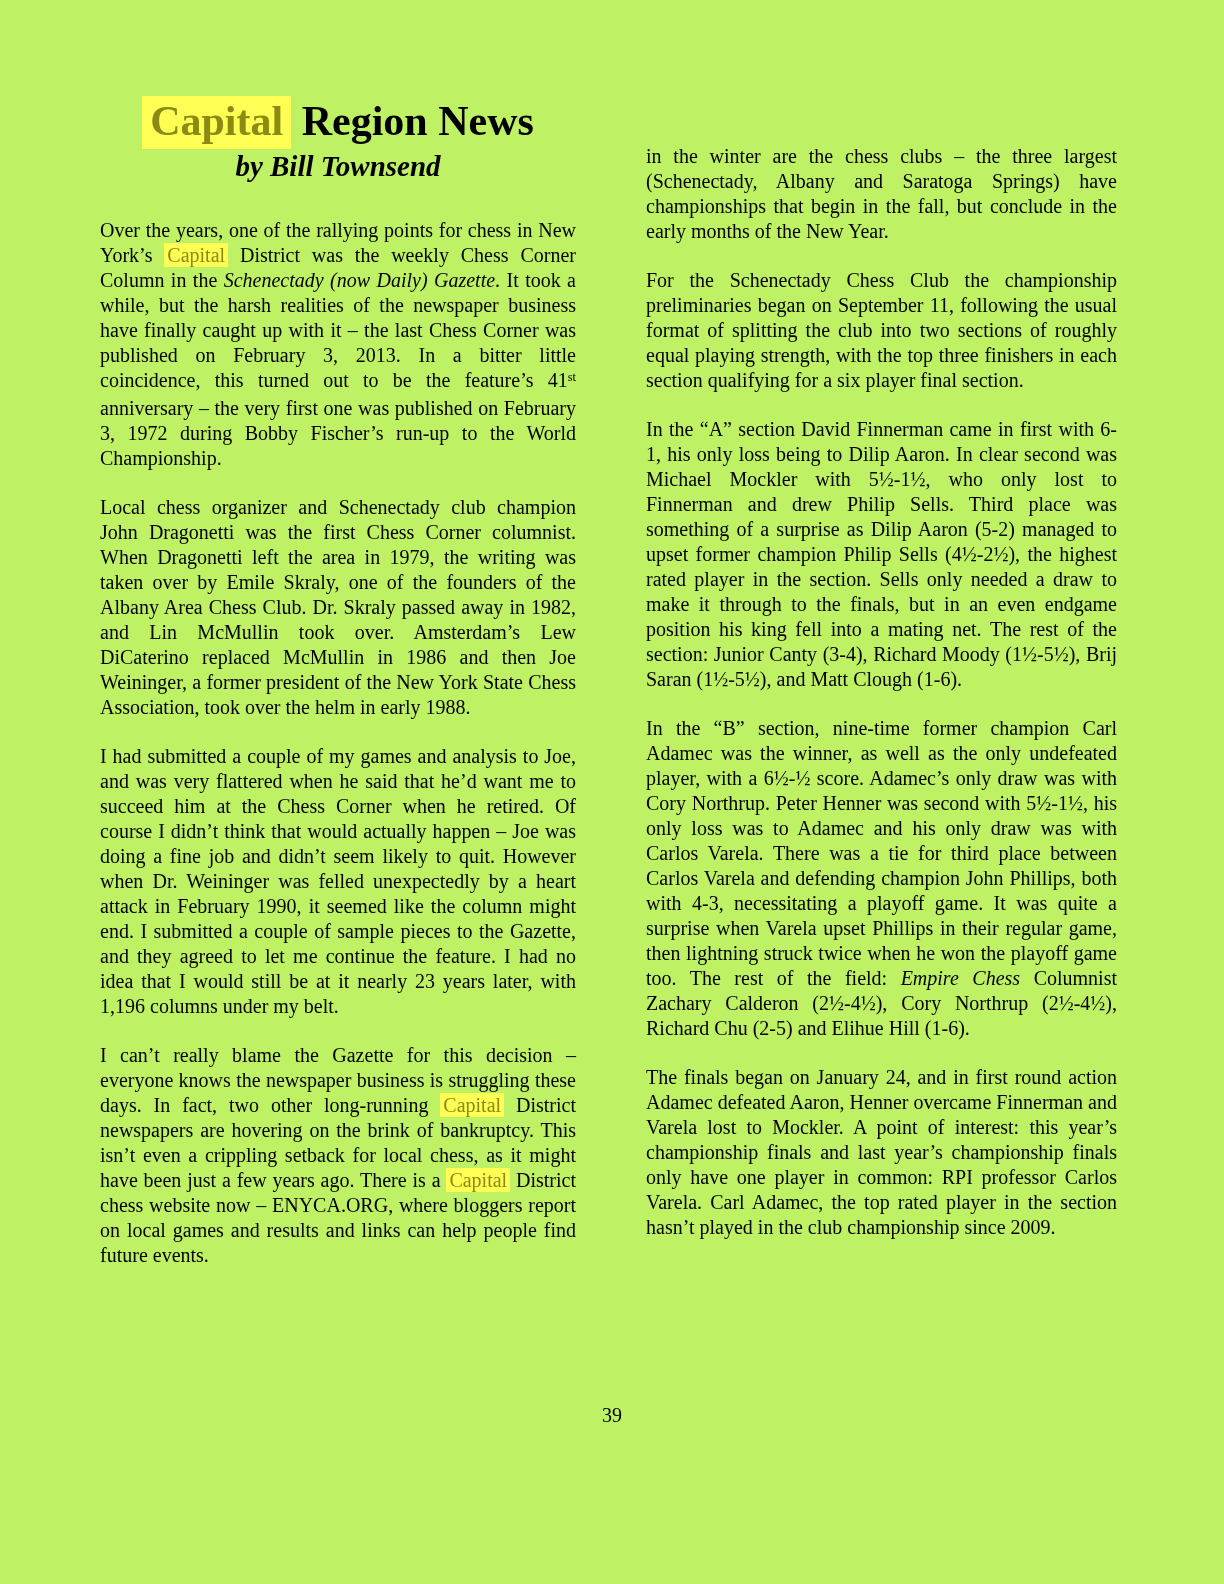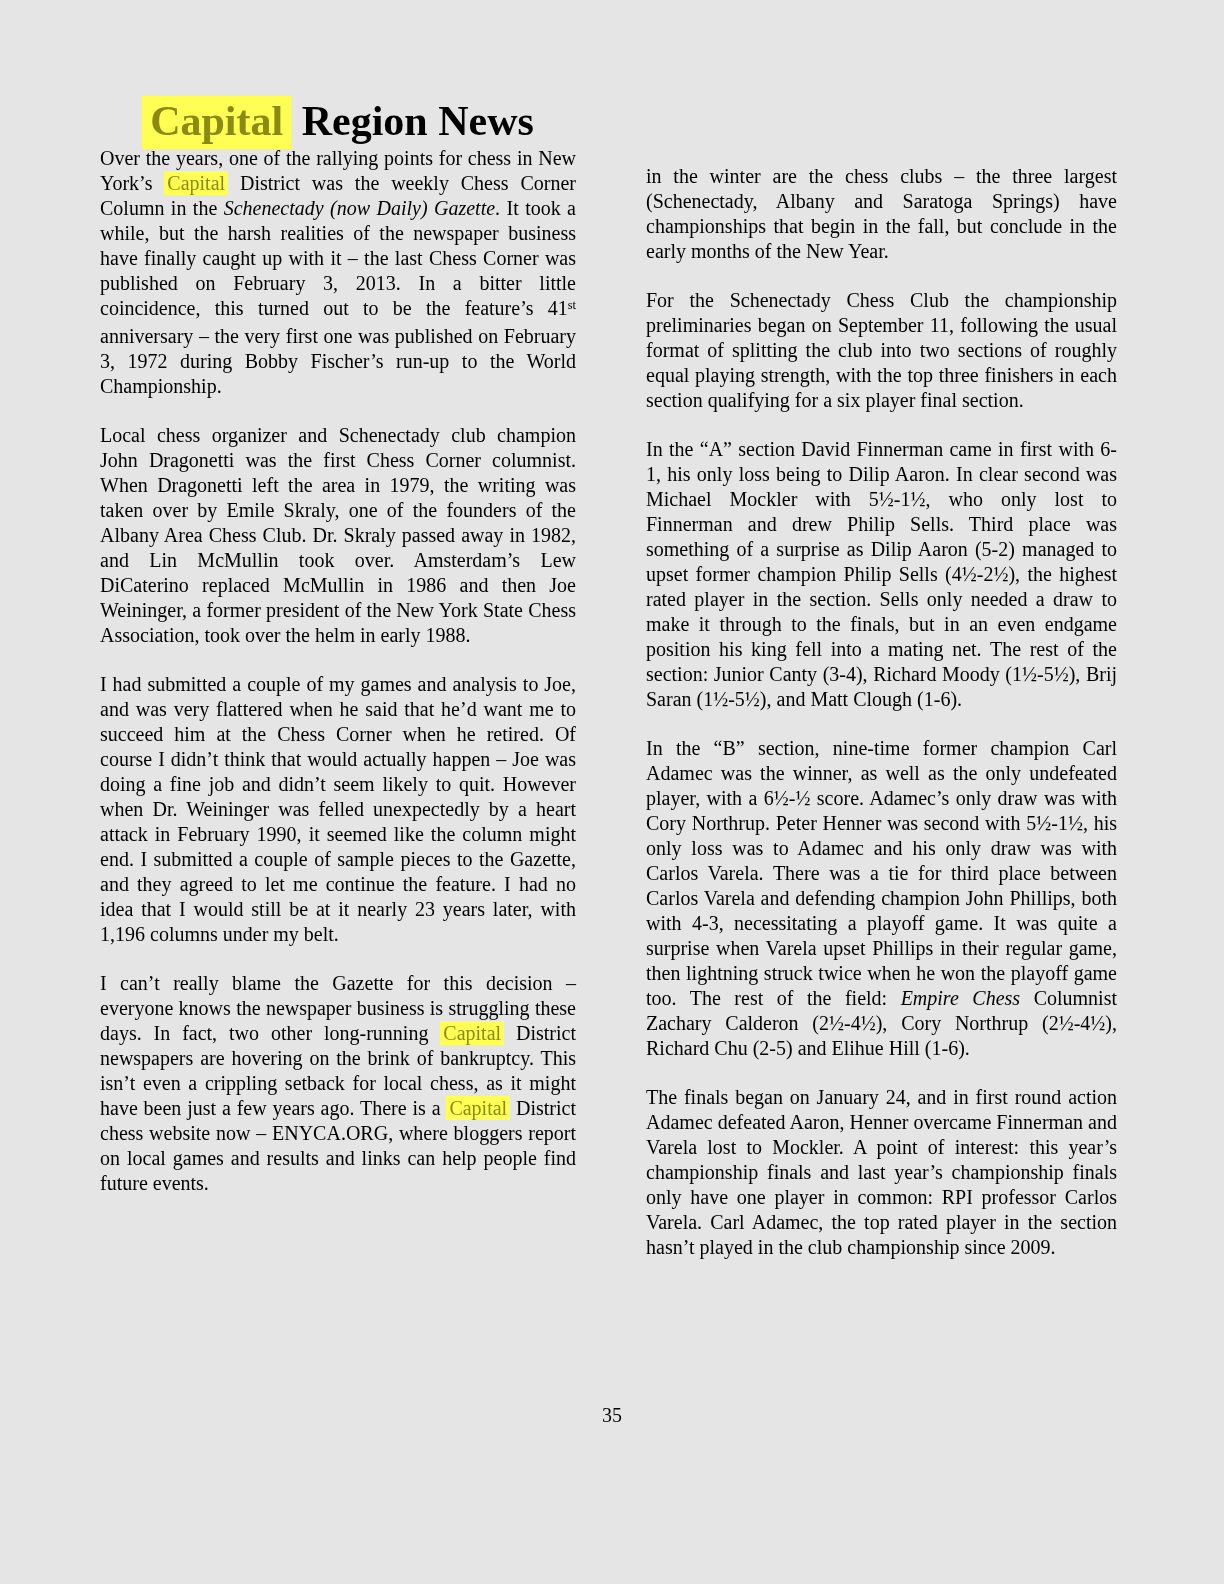--- a/index.html
+++ b/index.html
@@ -1,33 +1,33 @@
 <!DOCTYPE html>
 <html style="--hl-bg: #fefe54; --hl-fg: #8b8b14;"><head>
 <meta charset="utf-8">
 <style>
   * { box-sizing: border-box; }
   html, body { margin: 0; padding: 0; background: #ffffff; }
   .page {
     position: relative;
     width: 1224px;
     height: 1584px;
-    background: #e5e5e5;
+    background: #bef264;
     color: #000000;
     font-family: "Liberation Serif", "DejaVu Serif", serif;
     overflow: hidden;
   }
   .column {
     position: absolute;
     text-align: justify;
     font-size: 20px;
     line-height: 25px;
   }
   #col-left  { left: 100px; top: 96px;  width: 476px; }
-  #col-right { left: 646px; top: 164px; width: 471px; }
+  #col-right { left: 646px; top: 144px; width: 471px; }
   .page-title {
     text-align: center;
     font-weight: 700;
     font-size: 42px;
     line-height: 50px;
     margin: 0;
   }
   .byline {
     text-align: center;
     font-weight: 700;
@@ -56,30 +56,31 @@
     line-height: 25px;
   }
 </style>
 </head>
 <body>
 
 <div class="page">
 
   <div class="column" id="col-left">
     <h1 class="page-title"><span class="hl">Capital</span><span> Region News</span></h1>
+    <div class="byline">by Bill Townsend</div>
 
     <p class="body-par"><span>Over the years, one of the rallying points for chess in New York’s </span><span class="hl">Capital</span><span> District was the weekly Chess Corner Column in the </span><i>Schenectady (now Daily) Gazette</i><span>. It took a while, but the harsh realities of the newspaper business have finally caught up with it – the last Chess Corner was published on February 3, 2013. In a bitter little coincidence, this turned out to be the feature’s 41</span><sup class="ord">st</sup><span> anniversary – the very first one was published on February 3, 1972 during Bobby Fischer’s run-up to the World Championship.</span></p>
     <p class="body-par"><span>Local chess organizer and Schenectady club champion John Dragonetti was the first Chess Corner columnist. When Dragonetti left the area in 1979, the writing was taken over by Emile Skraly, one of the founders of the Albany Area Chess Club.  Dr. Skraly passed away in 1982, and Lin McMullin took over. Amsterdam’s Lew DiCaterino replaced McMullin in 1986 and then Joe Weininger, a former president of the New York State Chess Association, took over the helm in early 1988.</span></p>
     <p class="body-par"><span>I had submitted a couple of my games and analysis to Joe, and was very flattered when he said that he’d want me to succeed him at the Chess Corner when he retired. Of course I didn’t think that would actually happen – Joe was doing a fine job and didn’t seem likely to quit. However when Dr. Weininger was felled unexpectedly by a heart attack in February 1990, it seemed like the column might end.  I submitted a couple of sample pieces to the Gazette, and they agreed to let me continue the feature. I had no idea that I would still be at it nearly 23 years later, with 1,196 columns under my belt.</span></p>
     <p class="body-par"><span>I can’t really blame the Gazette for this decision – everyone knows the newspaper business is struggling these days.  In fact, two other long-running </span><span class="hl">Capital</span><span> District newspapers are hovering on the brink of bankruptcy. This isn’t even a crippling setback for local chess, as it might have been just a few years ago. There is a </span><span class="hl">Capital</span><span> District chess website now – ENYCA.ORG, where bloggers report on local games and results and links can help people find future events.</span></p>
   </div>
 
   <div class="column" id="col-right">
     <p class="body-par"><span>in the winter are the chess clubs – the three largest (Schenectady, Albany and Saratoga Springs) have championships that begin in the fall, but conclude in the early months of the New Year.</span></p>
     <p class="body-par"><span>For the Schenectady Chess Club the championship preliminaries began on September 11, following the usual format of splitting the club into two sections of roughly equal playing strength, with the top three finishers in each section qualifying for a six player final section.</span></p>
     <p class="body-par"><span>In the “A” section David Finnerman came in first with 6-1, his only loss being to Dilip Aaron. In clear second was Michael Mockler with 5½-1½, who only lost to Finnerman and drew Philip Sells. Third place was something of a surprise as Dilip Aaron (5-2) managed to upset former champion Philip Sells (4½-2½), the highest rated player in the section.  Sells only needed a draw to make it through to the finals, but in an even endgame position his king fell into a mating net. The rest of the section: Junior Canty (3-4), Richard Moody (1½-5½), Brij Saran (1½-5½), and Matt Clough (1-6).</span></p>
     <p class="body-par"><span>In the “B” section, nine-time former champion Carl Adamec was the winner, as well as the only undefeated player, with a 6½-½ score. Adamec’s only draw was with Cory Northrup. Peter Henner was second with 5½-1½, his only loss was to Adamec and his only draw was with Carlos Varela. There was a tie for third place between Carlos Varela and defending champion John Phillips, both with 4-3, necessitating a playoff game. It was quite a surprise when Varela upset Phillips in their regular game, then lightning struck twice when he won the playoff game too. The rest of the field: </span><i>Empire Chess</i><span> Columnist Zachary Calderon (2½-4½), Cory Northrup (2½-4½), Richard Chu (2-5) and Elihue Hill (1-6).</span></p>
     <p class="body-par"><span>The finals began on January 24, and in first round action Adamec defeated Aaron, Henner overcame Finnerman and Varela lost to Mockler. A point of interest: this year’s championship finals and last year’s championship finals only have one player in common: RPI professor Carlos Varela. Carl Adamec, the top rated player in the section hasn’t played in the club championship since 2009.</span></p>
   </div>
 
-  <div class="page-number">35</div>
+  <div class="page-number">39</div>
 
 </div>
 
 </body></html>

